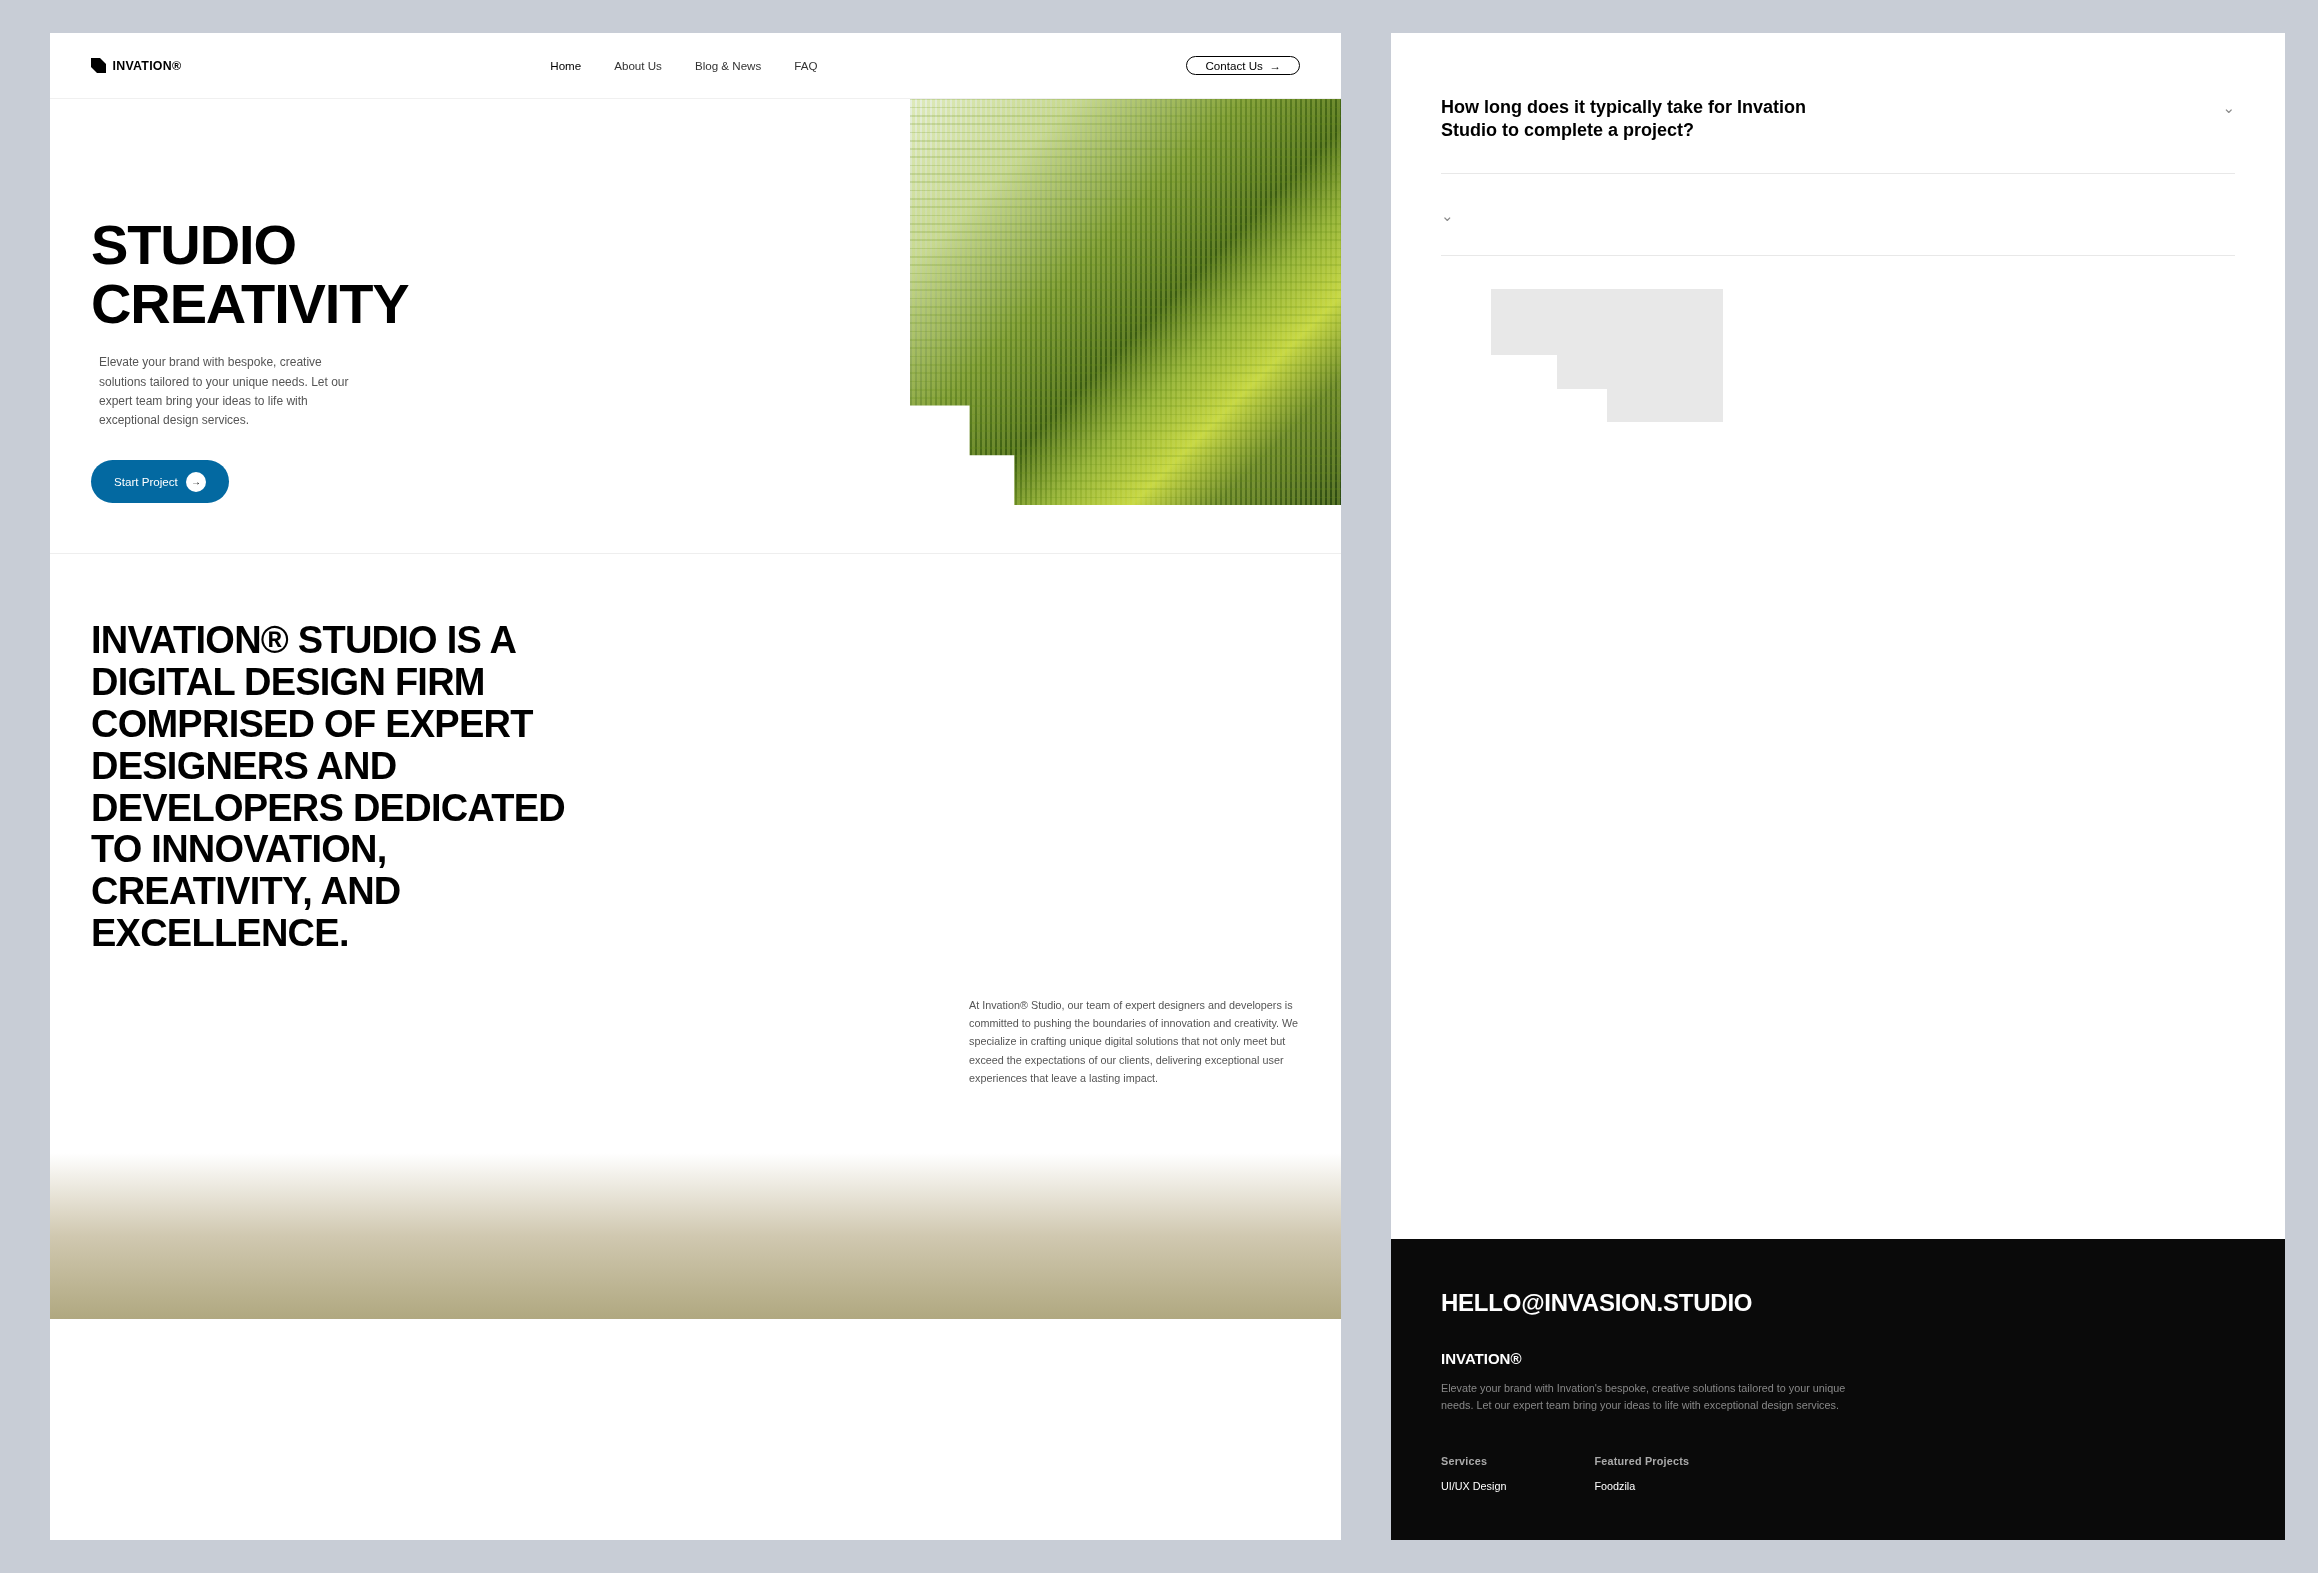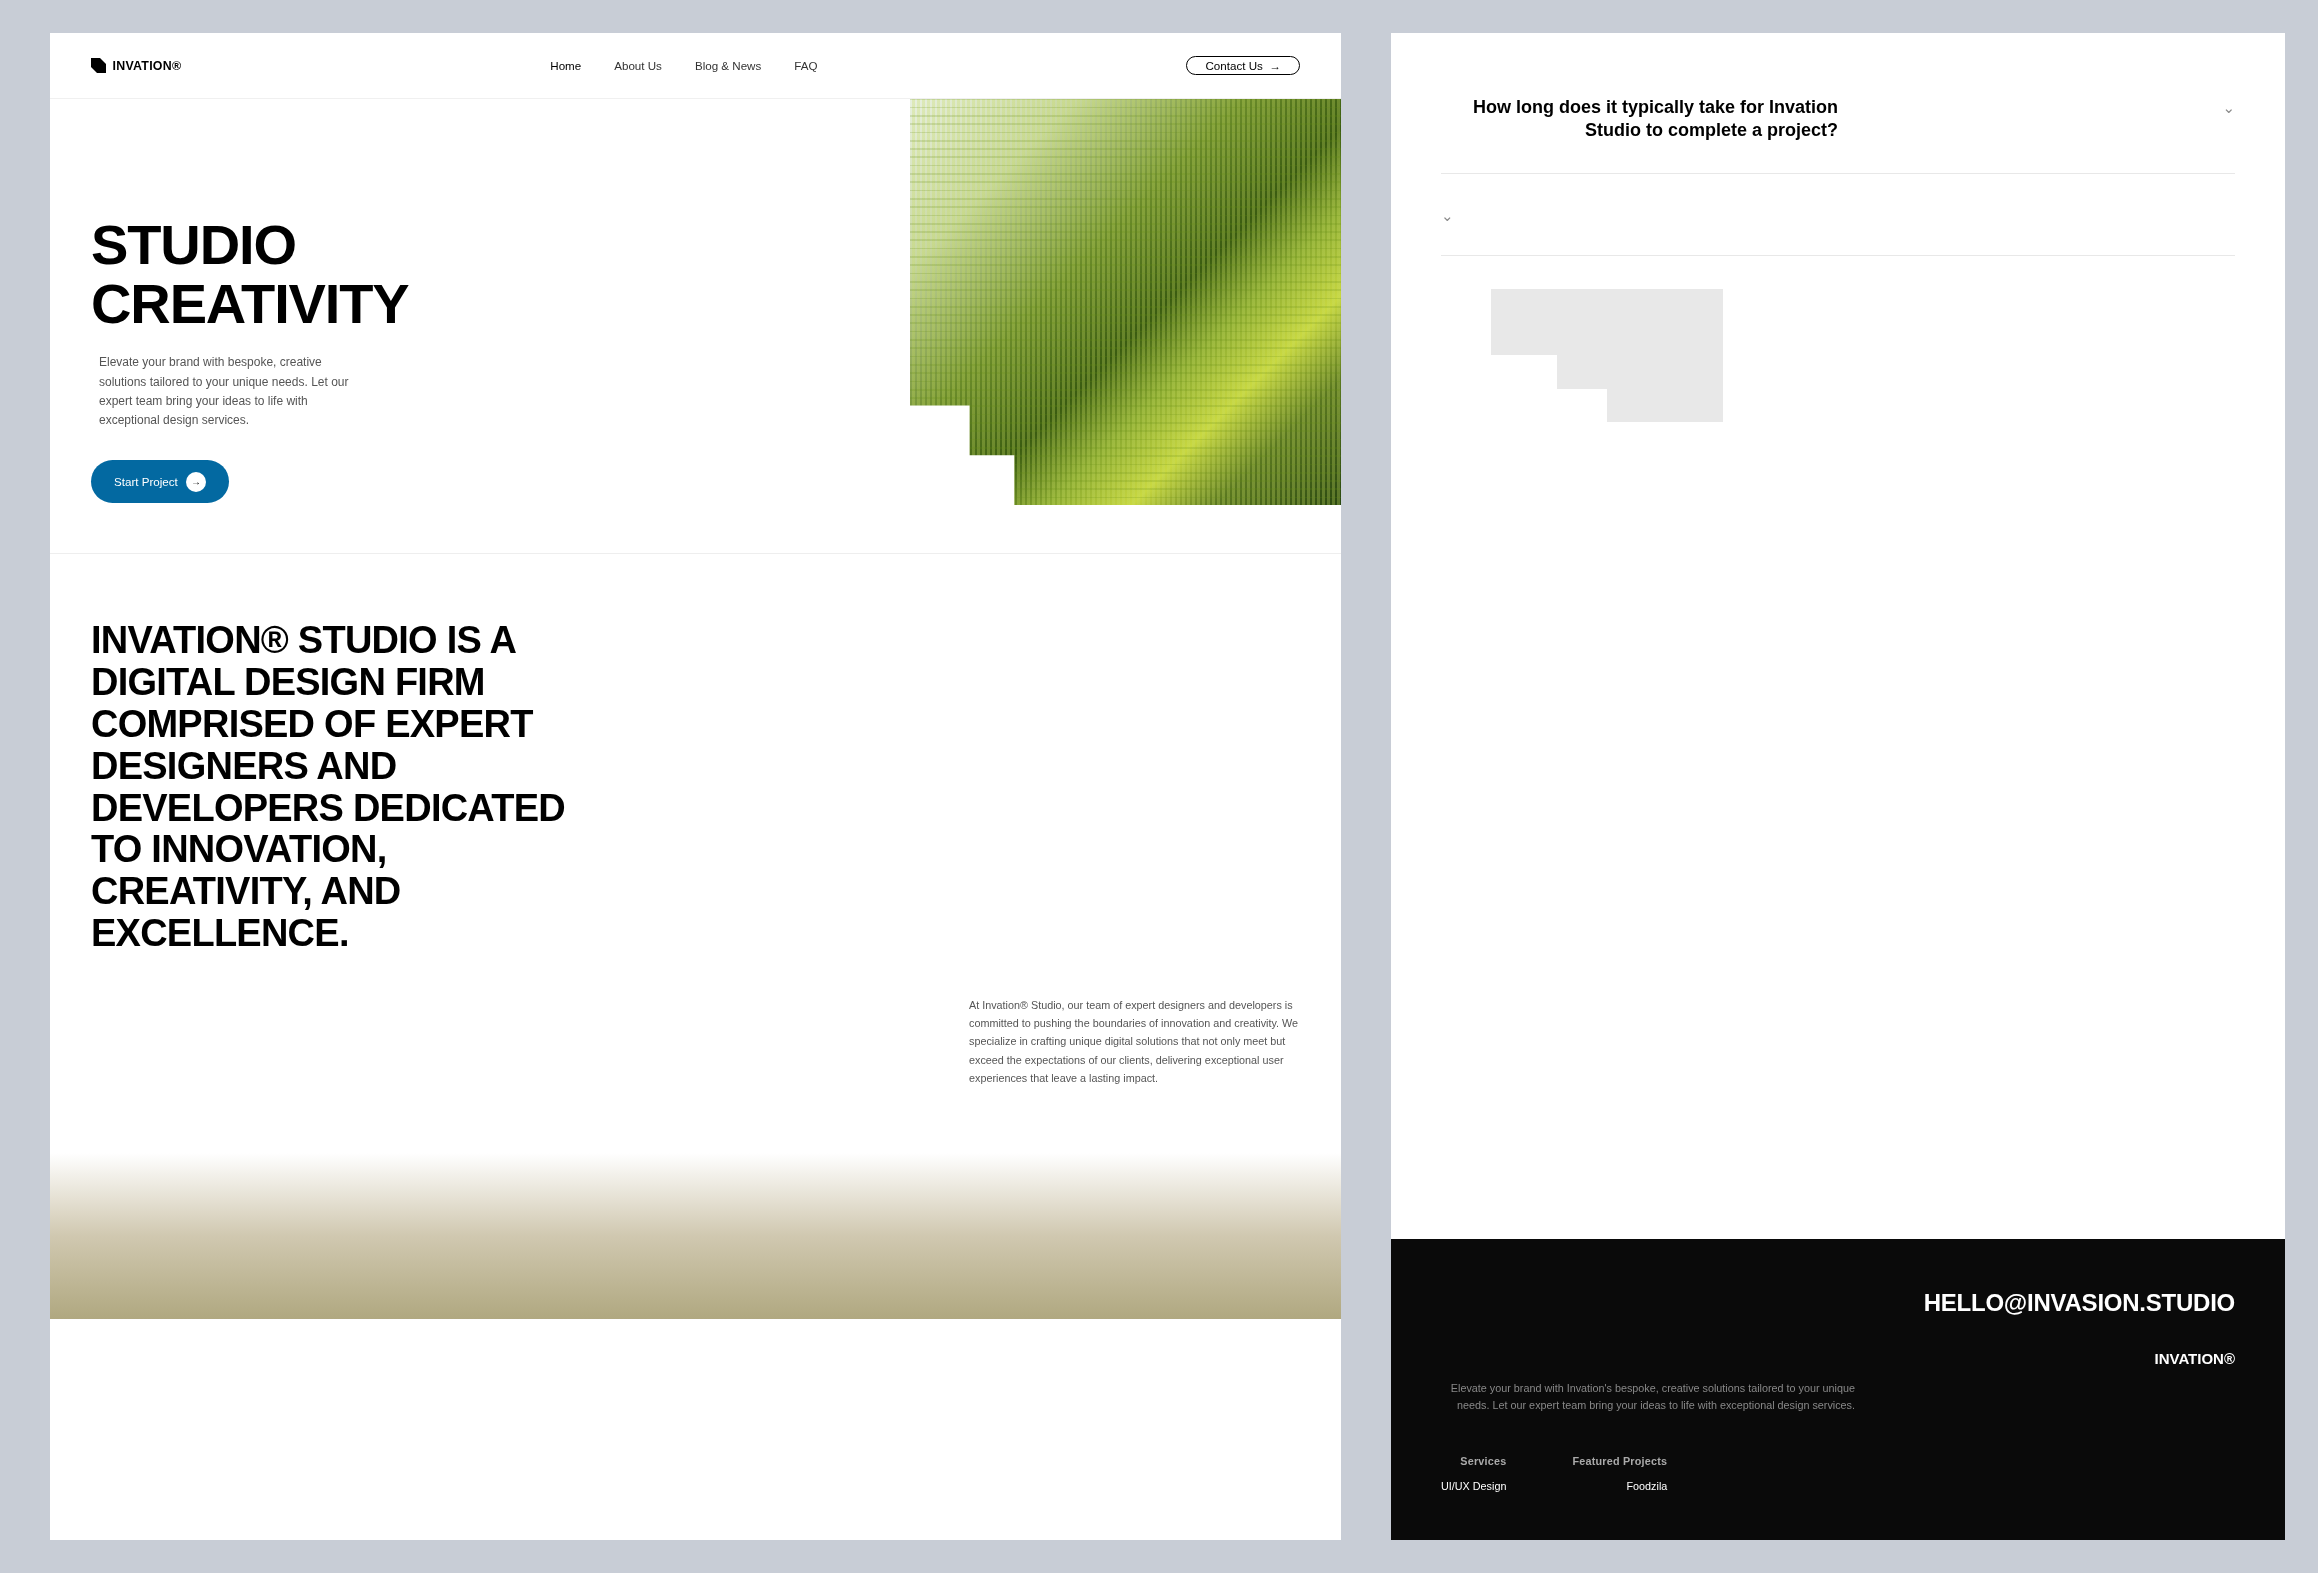--- a/index.html
+++ b/index.html
@@ -245,21 +245,20 @@
       background: #c8cdd6;
       padding: 33px 33px 33px 0;
       flex-shrink: 0;
     }
 
     .right-container {
       background: #ffffff;
       min-height: 1507px;
       display: flex;
       flex-direction: column;
-      text-align: right;
     }
 
     
     .faq-section {
       padding: 33px 50px;
       flex: 1;
     }
 
     .faq-item {
       border-bottom: 0.8px solid #e8e8e8;
@@ -347,21 +346,21 @@
     .footer-desc {
       font-size: 10.8px;
       color: #888;
       line-height: 1.6;
       max-width: 414px;
       margin-bottom: 41px;
     }
 
     .footer-columns {
       display: flex;
-      gap: 66px;
+      gap: 88px;
     }
 
     .footer-col h4 {
       font-size: 10.8px;
       font-weight: 600;
       color: #aaa;
       margin-bottom: 13.2px;
       letter-spacing: 0.02em;
     }
 

